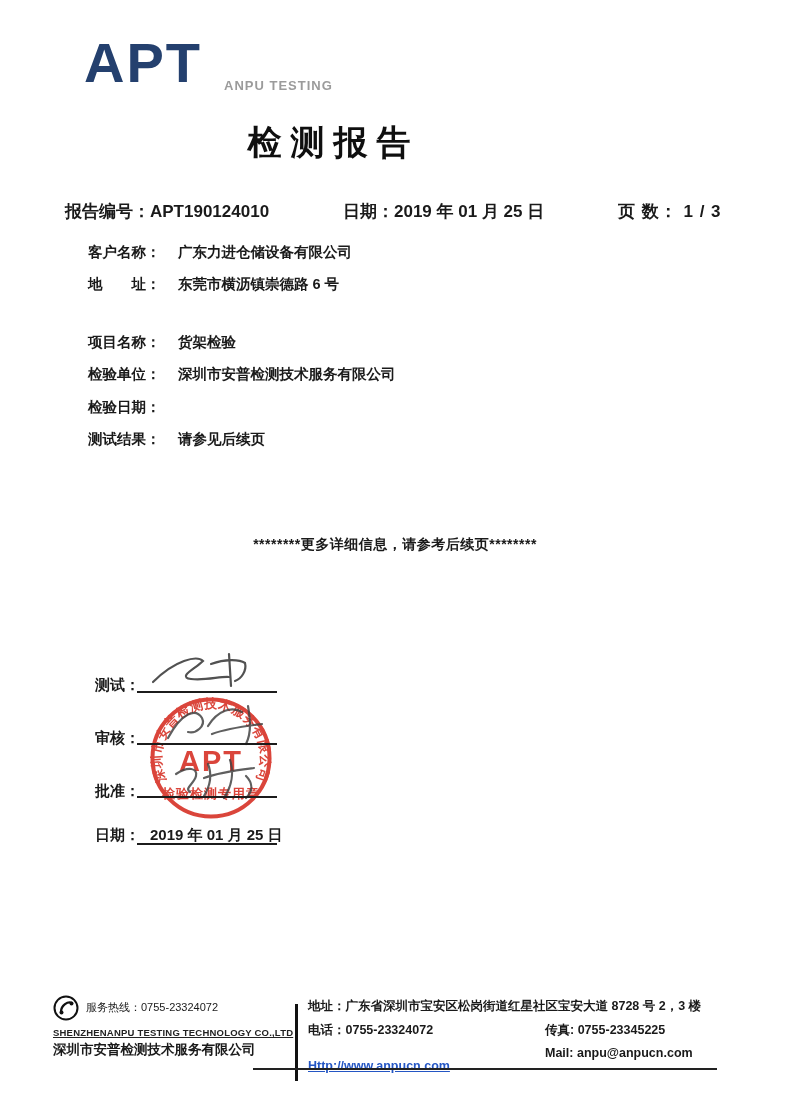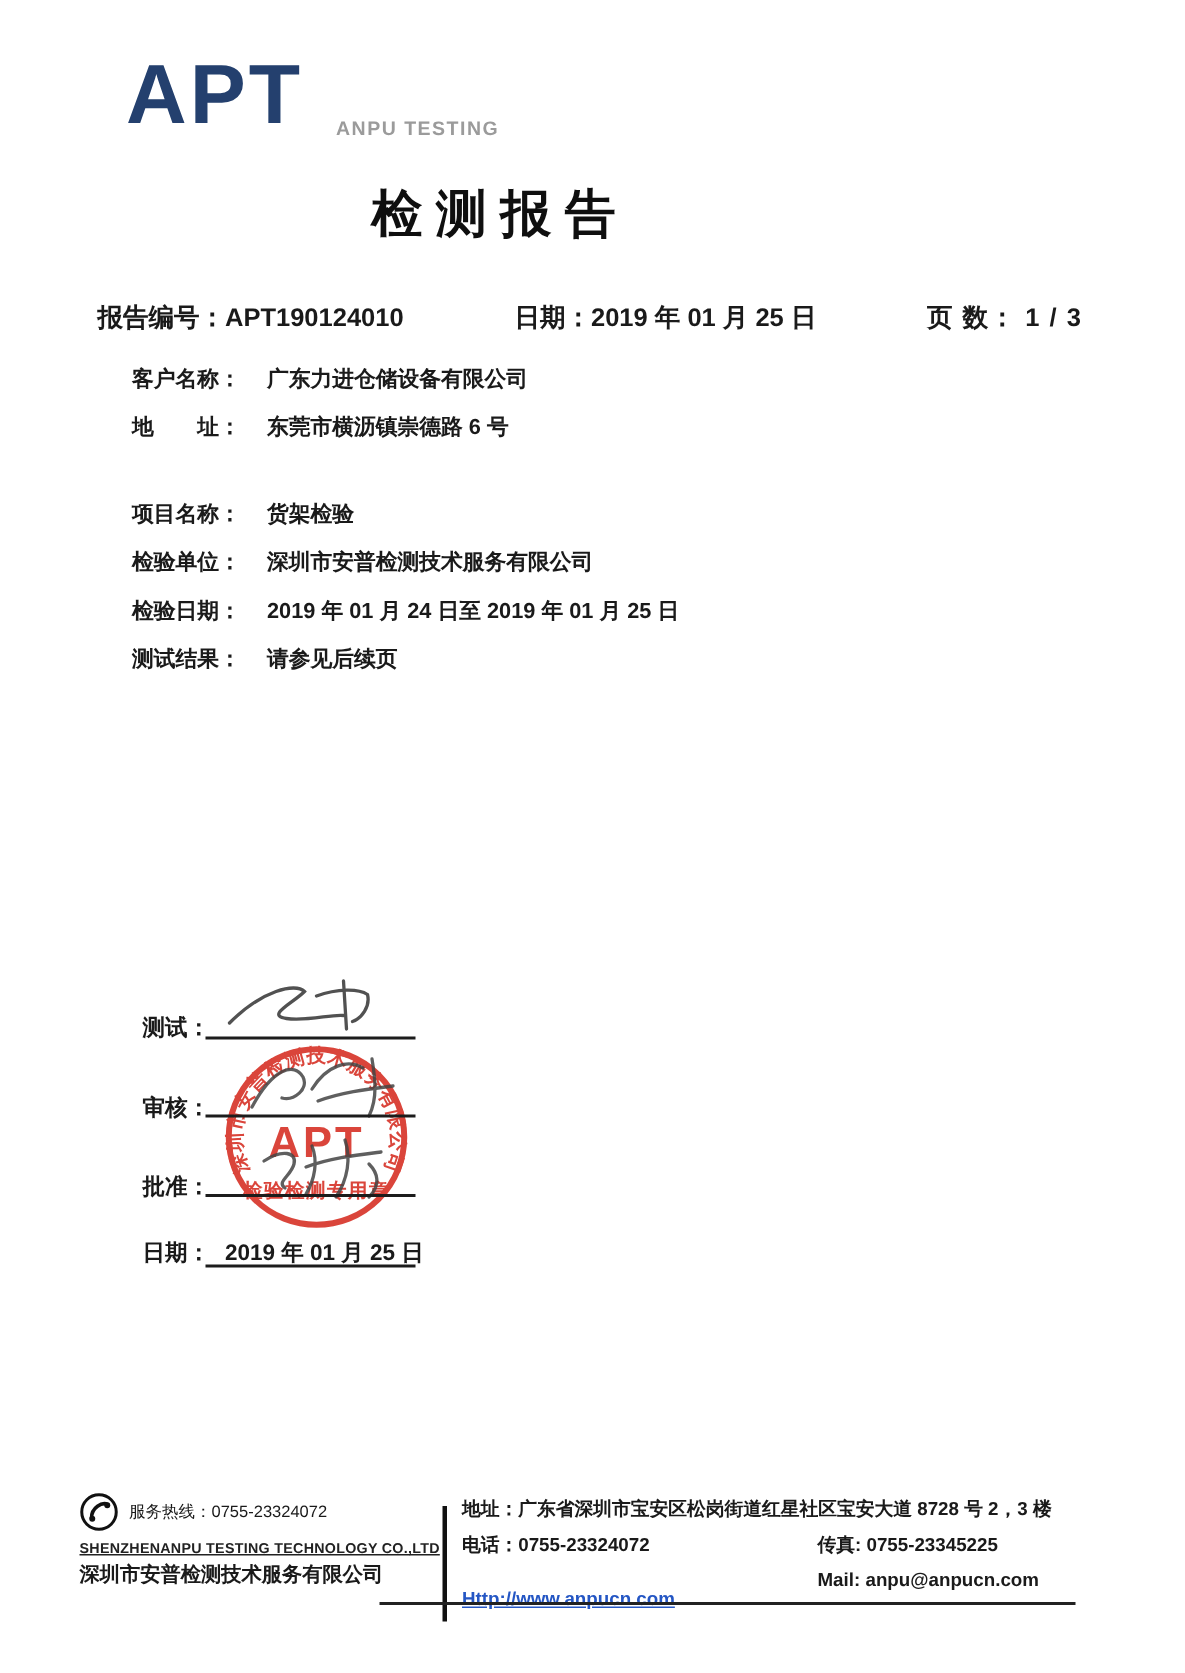--- a/index.html
+++ b/index.html
@@ -70,25 +70,25 @@
   <div class="abs f-label" style="top:275px">地　　址：</div>
   <div class="abs f-value" style="top:275px">东莞市横沥镇崇德路 6 号</div>
 
   <div class="abs f-label" style="top:333px">项目名称：</div>
   <div class="abs f-value" style="top:333px">货架检验</div>
 
   <div class="abs f-label" style="top:365px">检验单位：</div>
   <div class="abs f-value" style="top:365px">深圳市安普检测技术服务有限公司</div>
 
   <div class="abs f-label" style="top:398px">检验日期：</div>
-  <div class="abs f-value" style="top:398px">2019 年 01 月 24 日至 2019 年 01 月 25 日</div>
 
   <div class="abs f-label" style="top:430px">测试结果：</div>
   <div class="abs f-value" style="top:430px">请参见后续页</div>
 
+  <div class="abs note">********更多详细信息，请参考后续页********</div>
 
   <svg class="stamp" width="128" height="128" viewBox="0 0 128 128">
     <defs>
         <path id="stampArc" d="M 19 86 A 50 50 0 1 1 109 86" fill="none"></path>
       </defs>
     <circle cx="64" cy="64" r="58.5" fill="none" stroke="#d8372c" stroke-width="4"></circle>
     <text font-size="13" font-weight="bold" fill="#d8372c" letter-spacing="0.5">
       <textPath href="#stampArc" startOffset="50%" text-anchor="middle">深圳市安普检测技术服务有限公司</textPath>
     </text>
     <text x="64" y="77" text-anchor="middle" font-size="29" font-weight="bold" fill="#d8372c" letter-spacing="2">APT</text>

